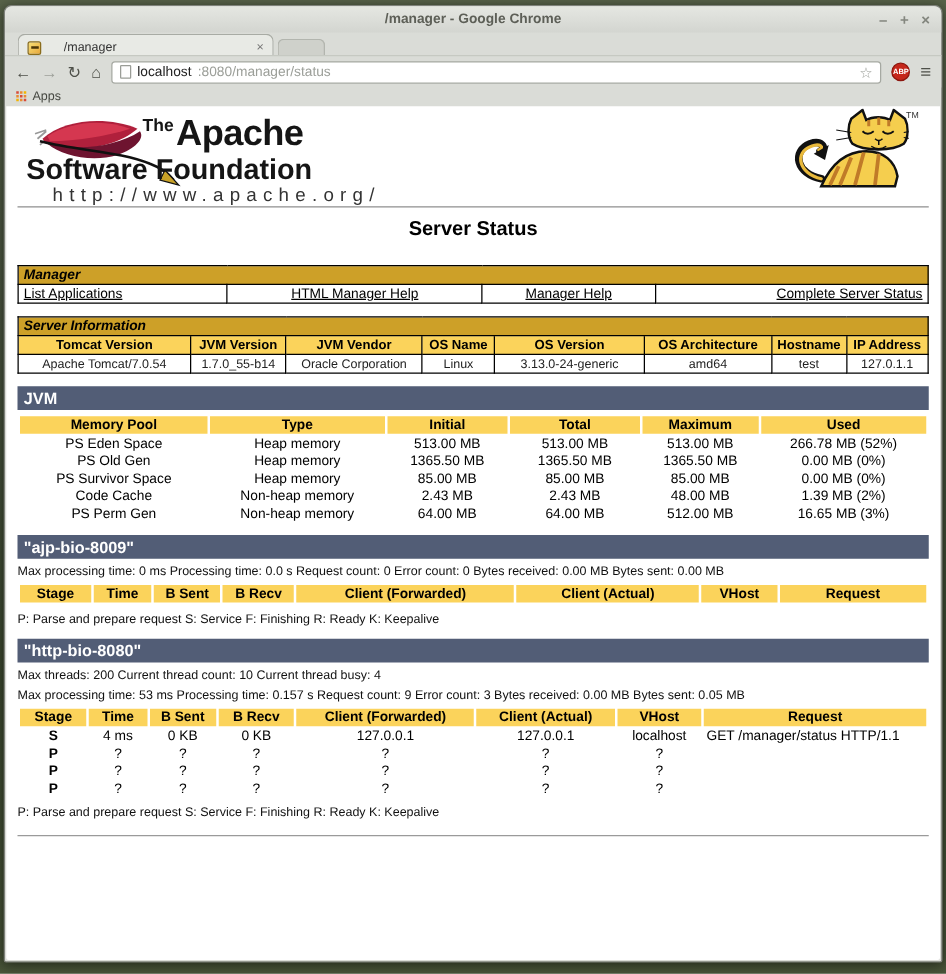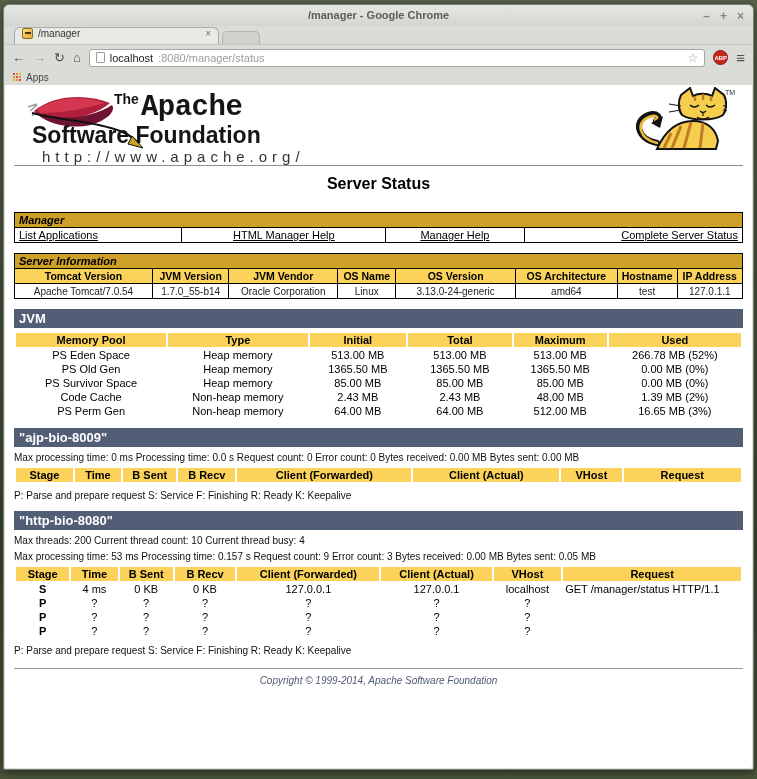--- a/index.html
+++ b/index.html
@@ -18,21 +18,21 @@
   .titlebar{
     height:21px; line-height:21px; text-align:center;
     font-size:11px; font-weight:bold; color:#5d5f57;
     background:linear-gradient(#e5e7e2,#d3d5d0); border-radius:6px 6px 0 0; position:relative;
   }
   .win-controls{position:absolute; right:9px; top:0; height:21px; display:flex; gap:10px; align-items:center;}
   .win-btn{color:#84877f; font-size:12px; line-height:1; cursor:default;}
   .tabstrip{height:18px; display:flex; align-items:flex-end; padding-left:10px;}
   .tab{
     height:17px; width:205px; background:#e8eae5; border:1px solid #a8aba4; border-bottom:none;
-    border-radius:6px 6px 0 0; display:flex; align-items:flex-start; gap:5px; padding:0 7px;
+    border-radius:6px 6px 0 0; display:flex; align-items:flex-end; gap:18px; padding:0 7px;
     font-size:10px; color:#333;
   }
   .tab-title{flex:1; white-space:nowrap; overflow:hidden;}
   .tab-close{color:#777; font-size:10px;}
   .favicon{width:11px; height:11px; border-radius:2px; background:linear-gradient(135deg,#f7df77,#e8a93c); border:1px solid #8a6d1d; position:relative;}
   .favicon:before{content:""; position:absolute; left:2px; top:3px; width:6px; height:2px; background:#4a3408;}
   .newtab-stub{width:38px; height:13px; margin-left:3px; background:#cfd1cb; border:1px solid #b2b5ae; border-bottom:none; border-radius:5px 5px 0 0;}
   .toolbar{height:26px; background:#dadcd7; border-top:1px solid #c6c9c2; display:flex; align-items:center; padding:0 8px; gap:8px;}
   .nav-icon{font-size:13px; color:#4e5049; line-height:1; cursor:default;}
   .nav-icon.disabled{color:#9da09a;}
@@ -46,22 +46,22 @@
   .bookmarksbar{height:15px; display:flex; align-items:center; gap:5px; padding:0 9px; font-size:10px; color:#464842;}
   .apps-grid{width:8px; height:8px; position:relative; margin-top:-1px;}
   .apps-grid b{position:absolute; width:2px; height:2px; left:0; top:0; background:#d84a38;
     box-shadow:3px 0 0 #e98931, 6px 0 0 #f4b400, 0 3px 0 #e98931, 3px 3px 0 #d84a38, 6px 3px 0 #e98931, 0 6px 0 #f4b400, 3px 6px 0 #e98931, 6px 6px 0 #d84a38;}
   
   .viewport{position:absolute; left:1px; right:1px; top:80px; bottom:1px; background:#fff; overflow:hidden; padding:4px 9px 0; border-radius:0 0 2px 2px;}
   .masthead{position:relative; height:74px;}
   .feather-svg{position:absolute; left:10px; top:2px;}
   .asf-line1{position:absolute; left:100px; top:2px; color:#151515; white-space:nowrap;}
   .asf-the{font-size:14px; font-weight:bold; vertical-align:11px; margin-right:2px;}
-  .asf-apache{font-size:29px; font-weight:bold; letter-spacing:-0.5px;font-family:Liberation Mono, monospace;}
-  .asf-line2{position:absolute; left:18px; top:33px; font-size:23px; font-weight:bold; color:#151515; white-space:nowrap;}
+  .asf-apache{font-size:29px; font-weight:bold; letter-spacing:-0.5px;}
+  .asf-line2{position:absolute; left:7px; top:33px; font-size:23px; font-weight:bold; color:#151515; white-space:nowrap;}
   .asf-url{position:absolute; left:28px; top:59px; font-size:15px; letter-spacing:5px; color:#333; white-space:nowrap;}
   .tomcat-wrap{position:absolute; right:8px; top:-2px; width:108px; height:70px;}
   .tm-mark{position:absolute; right:0; top:2px; font-size:7px; color:#333;}
   .rule{border:none; border-top:1px solid #8f8f8f; margin:2px 0 0;}
   .page-title{text-align:center; font-size:16px; font-weight:bold; color:#000; margin:9px 0 19px;}
   
   table.bordered{width:100%; border-collapse:collapse; font-size:11px; margin-bottom:10px; color:#000;}
   table.bordered td, table.bordered th{border:1px solid #000; padding:1px 4px; height:15px;}
   .gold-title td{background:#CDA028; font-weight:bold; font-style:italic; text-align:left;}
   .manager-links td{text-decoration:underline; cursor:pointer; text-align:center; font-size:11px;}
@@ -381,16 +381,15 @@
             <td>?</td>
             <td>?</td>
             <td>?</td>
             <td></td>
           </tr>
         </tbody>
     </table>
     <div class="legend">P: Parse and prepare request S: Service F: Finishing R: Ready K: Keepalive</div>
 
     <hr class="footer-rule">
-    <div class="copyright">Copyright © 1999-2014, Apache Software Foundation</div>
 
   </div>
 </div>
 
 </body></html>

